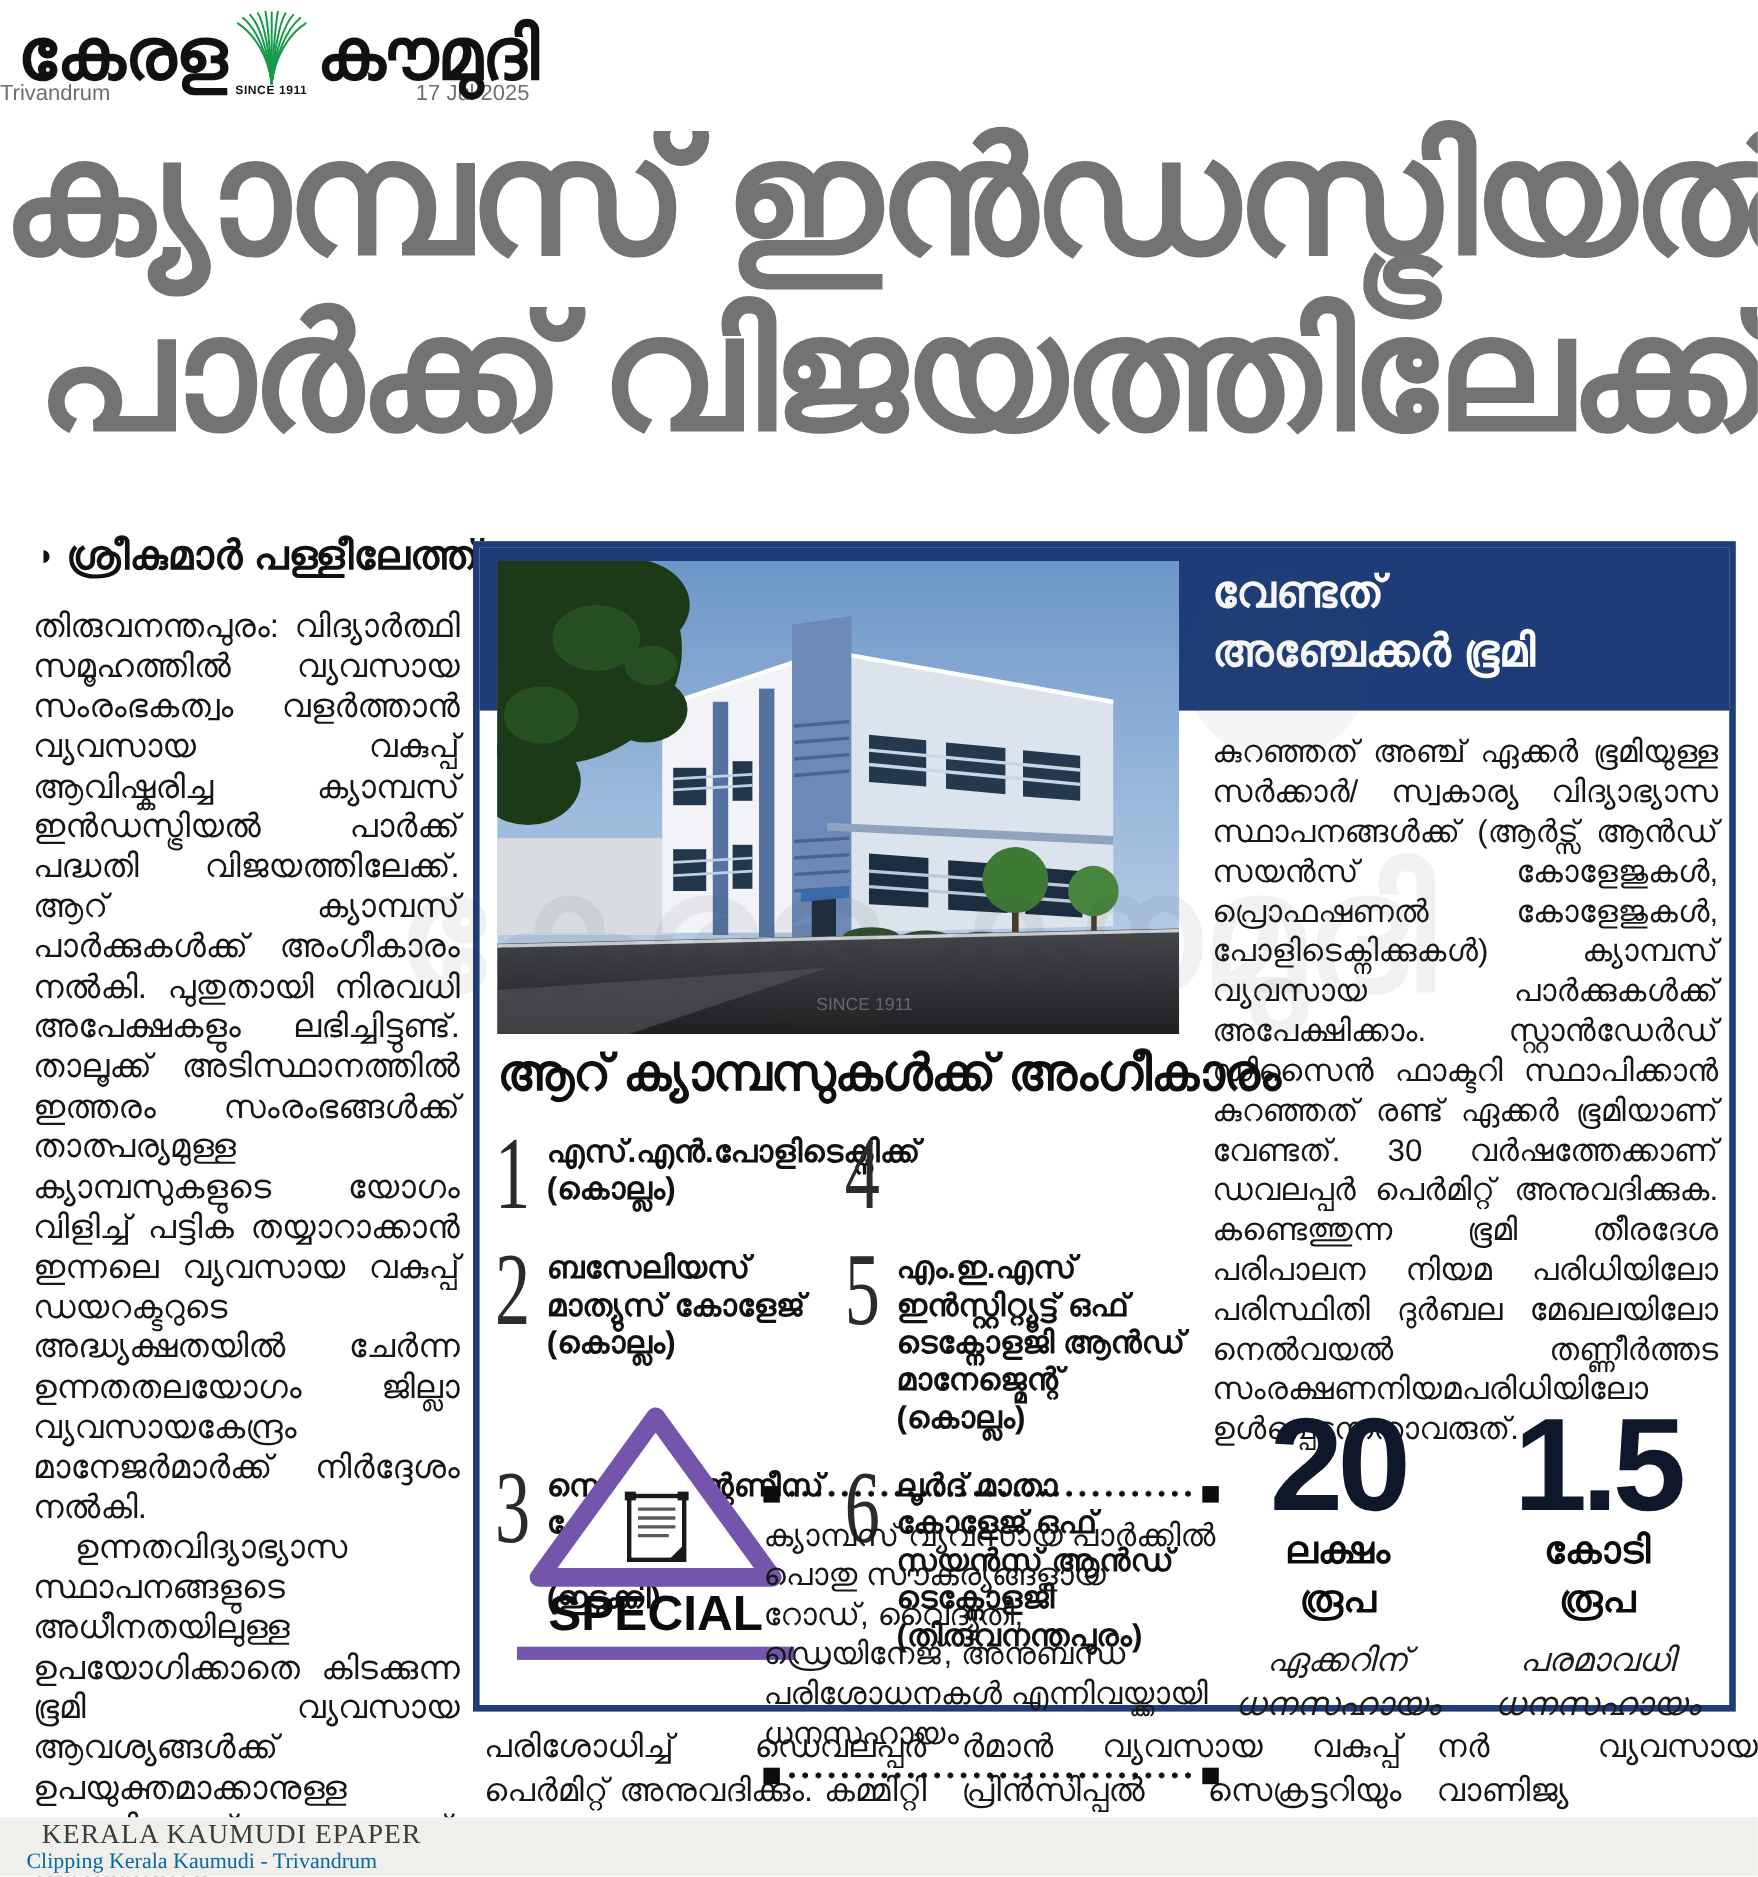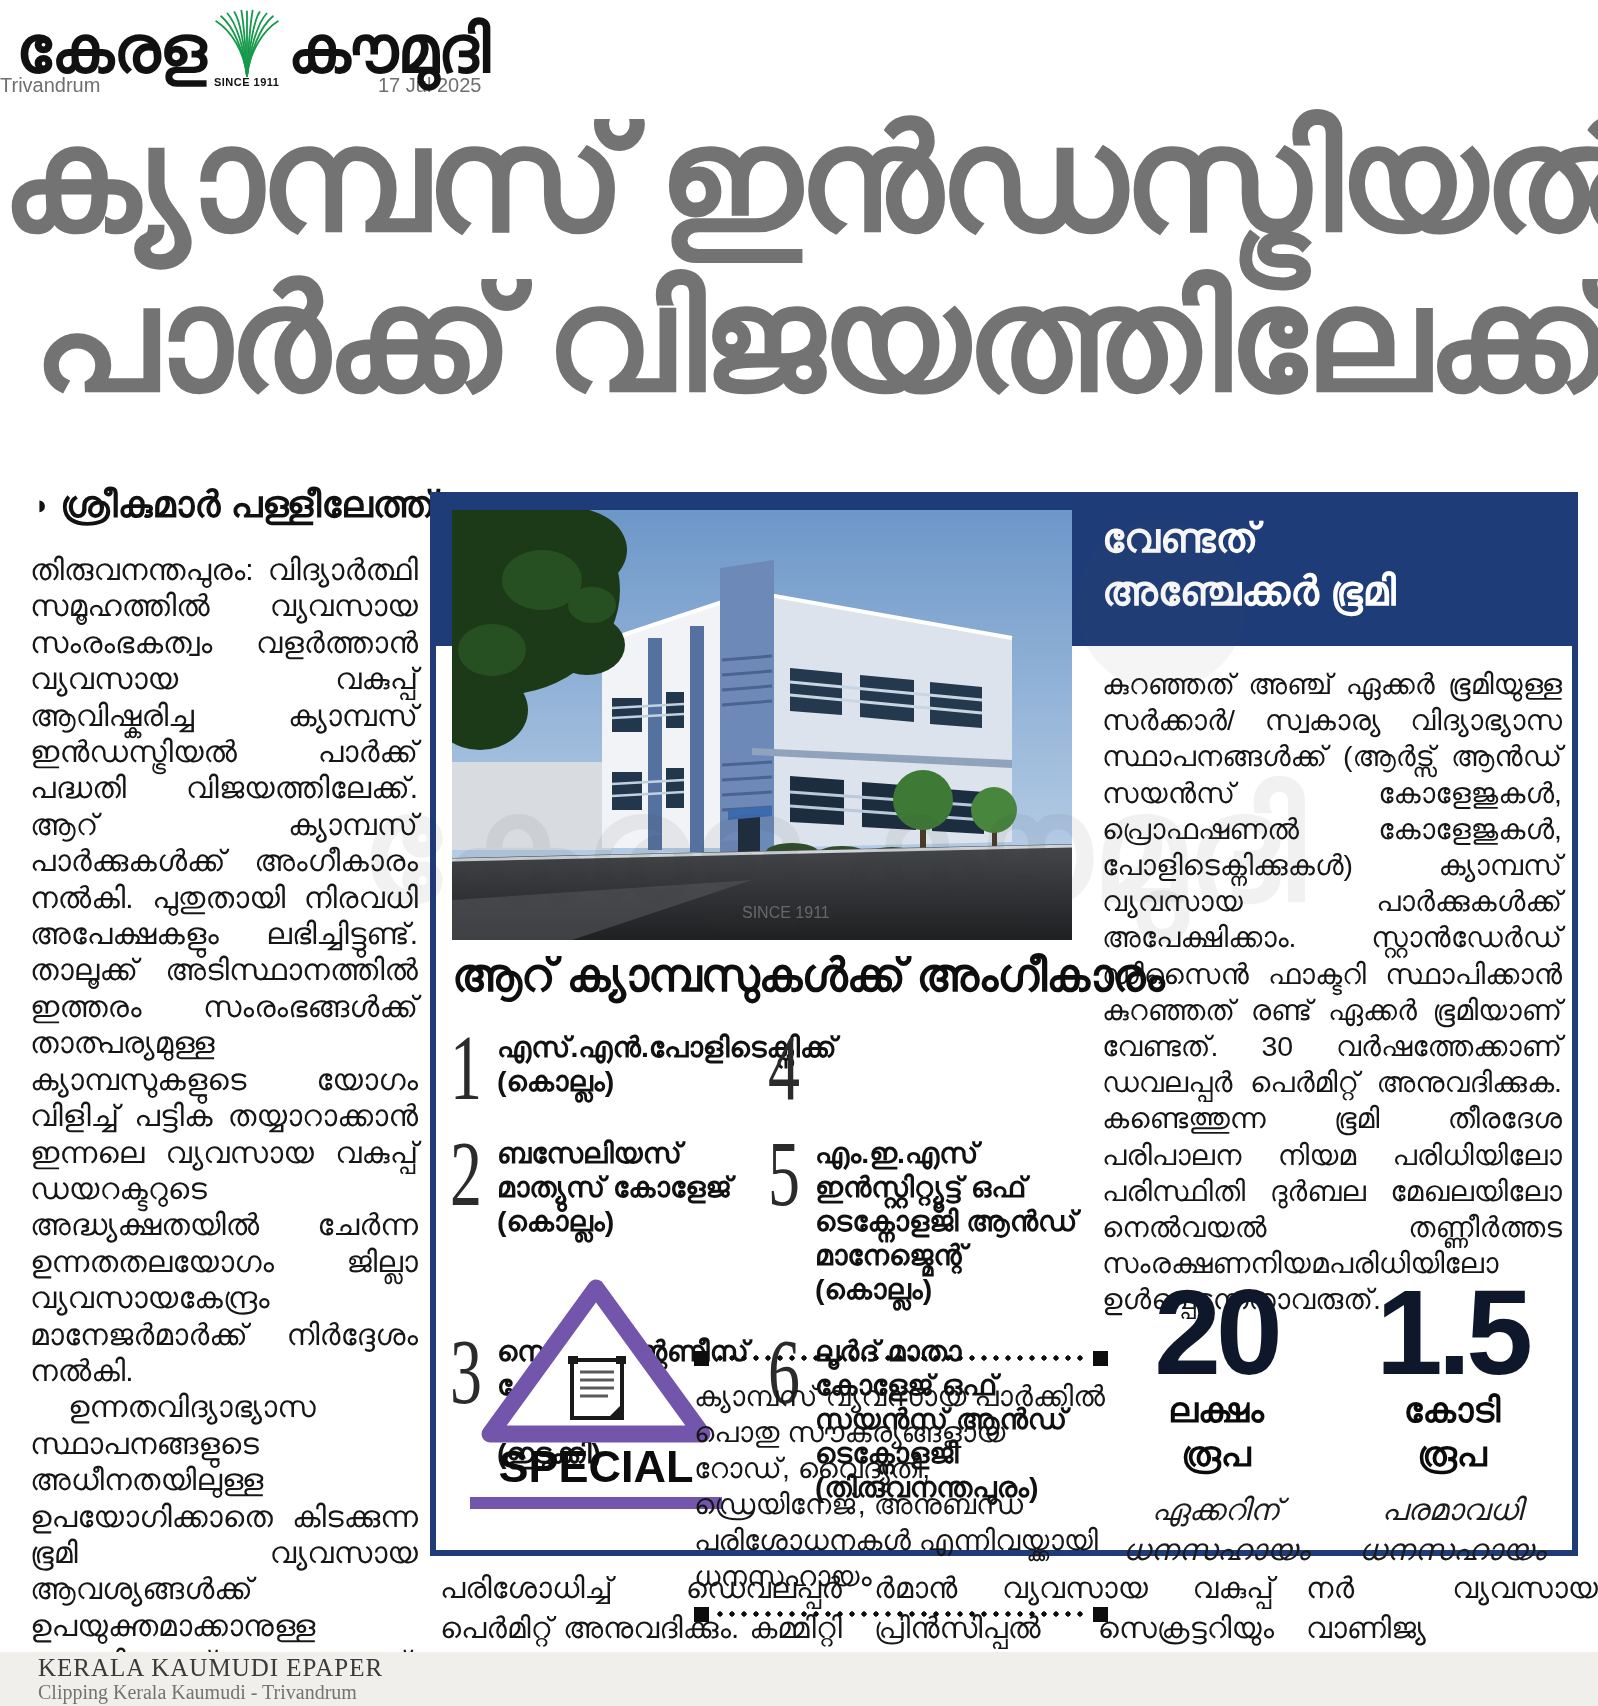--- a/index.html
+++ b/index.html
@@ -72,22 +72,22 @@
   .cont{position:absolute;top:1568px;font-size:29.5px;line-height:40px;font-weight:500;
         text-align:justify;color:#161616;}
   #cont1{left:440px;width:402px;}
   #cont2{left:874px;width:400px;}
   #cont3{left:1306px;width:292px;}
 
   
   .footer{position:absolute;left:0;top:1652px;width:100%;height:54px;background:#f0efec;}
   .f-title{position:absolute;left:38px;top:2px;font-family:"Liberation Serif",serif;
            font-size:25px;letter-spacing:1px;color:#3a3a3a;}
-  .f-sub{position:absolute;left:38px;top:29px;font-family:"Liberation Serif",serif;
-         font-size:20px;color:#737373;}
+  .f-sub{position:absolute;left:24px;top:29px;font-family:"Liberation Serif",serif;
+         font-size:20px;color:#0369a1;}
 
   
   .wm-text{position:absolute;left:360px;top:762px;font-size:150px;font-weight:800;
            color:rgba(60,60,60,.07);white-space:nowrap;z-index:6;pointer-events:none;}
   .wm-circle{position:absolute;left:1076px;top:520px;width:170px;height:170px;border-radius:50%;
              background:rgba(90,90,90,.06);z-index:6;pointer-events:none;}
 </style>
 </head>
 <body>
 

